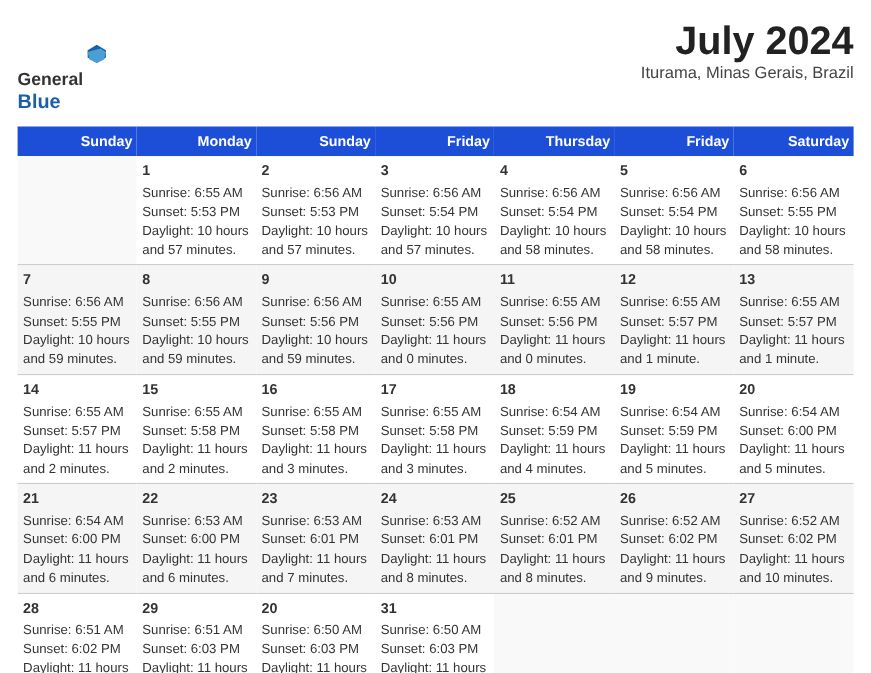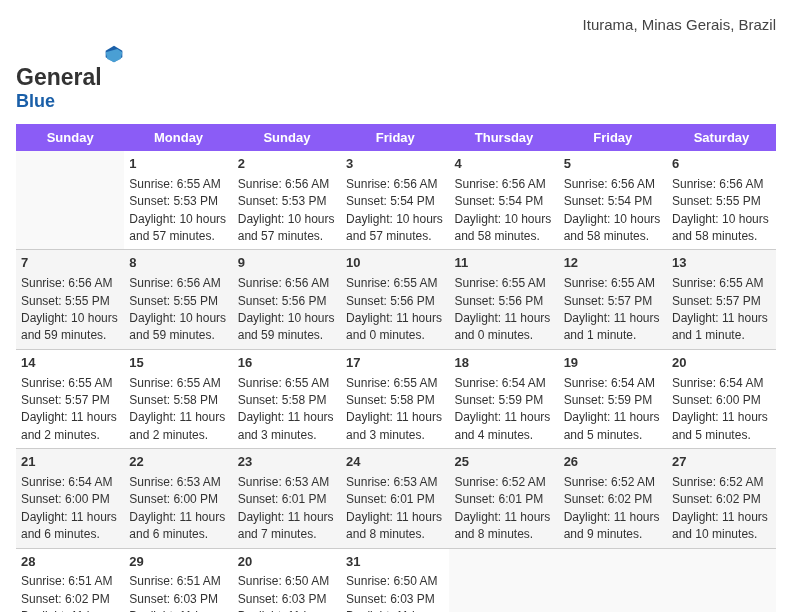--- a/index.html
+++ b/index.html
@@ -19,21 +19,21 @@
     .logo {
       display: flex;
       flex-direction: column;
       align-items: flex-start;
     }
     .logo-text {
       display: flex;
       align-items: center;
     }
     .logo-general {
-      font-size: 23px;
+      font-size: 16px;
       font-weight: bold;
       color: #333;
       margin-top: 48px;
     }
     .logo-blue {
       font-size: 18px;
       font-weight: bold;
       color: #1a5fa8;
       margin-top: 28px;
     }
@@ -53,24 +53,24 @@
     .subtitle {
       font-size: 15px;
       color: #444;
     }
     table {
       width: 100%;
       border-collapse: collapse;
       font-size: 11px;
     }
     thead tr th {
-      background-color: #8b5cf6;
+      background-color: #1d4ed8;
       color: #fff;
       padding: 6px 4px;
-      text-align: center;
+      text-align: right;
       font-size: 13px;
       font-weight: bold;
       margin-top: 26px;
     }
     tbody tr {
       border-bottom: 1px solid #ccc;
     }
     tbody tr:nth-child(odd) {
       background-color: #fff;
     }
@@ -108,20 +108,21 @@
       <svg class="logo-icon" viewBox="0 0 24 24">
         <path d="M12 2 L22 8 L22 16 L12 22 L2 16 L2 8 Z" fill="#1a5fa8"></path>
         <path d="M16 6 L22 10 L20 18 L12 22 L4 18 L2 10 Z" fill="#4a9fd4"></path>
       </svg>
     </div>
     <div>
       <span class="logo-blue">Blue</span>
     </div>
   </div>
   <div class="title-block">
+    <div class="month-title">July 2024</div>
     <div class="subtitle">Iturama, Minas Gerais, Brazil</div>
   </div>
 </div>
 
 <table>
   <thead>
     <tr>
     <th>Sunday</th>
         <th>Monday</th>
         <th>Sunday</th>

